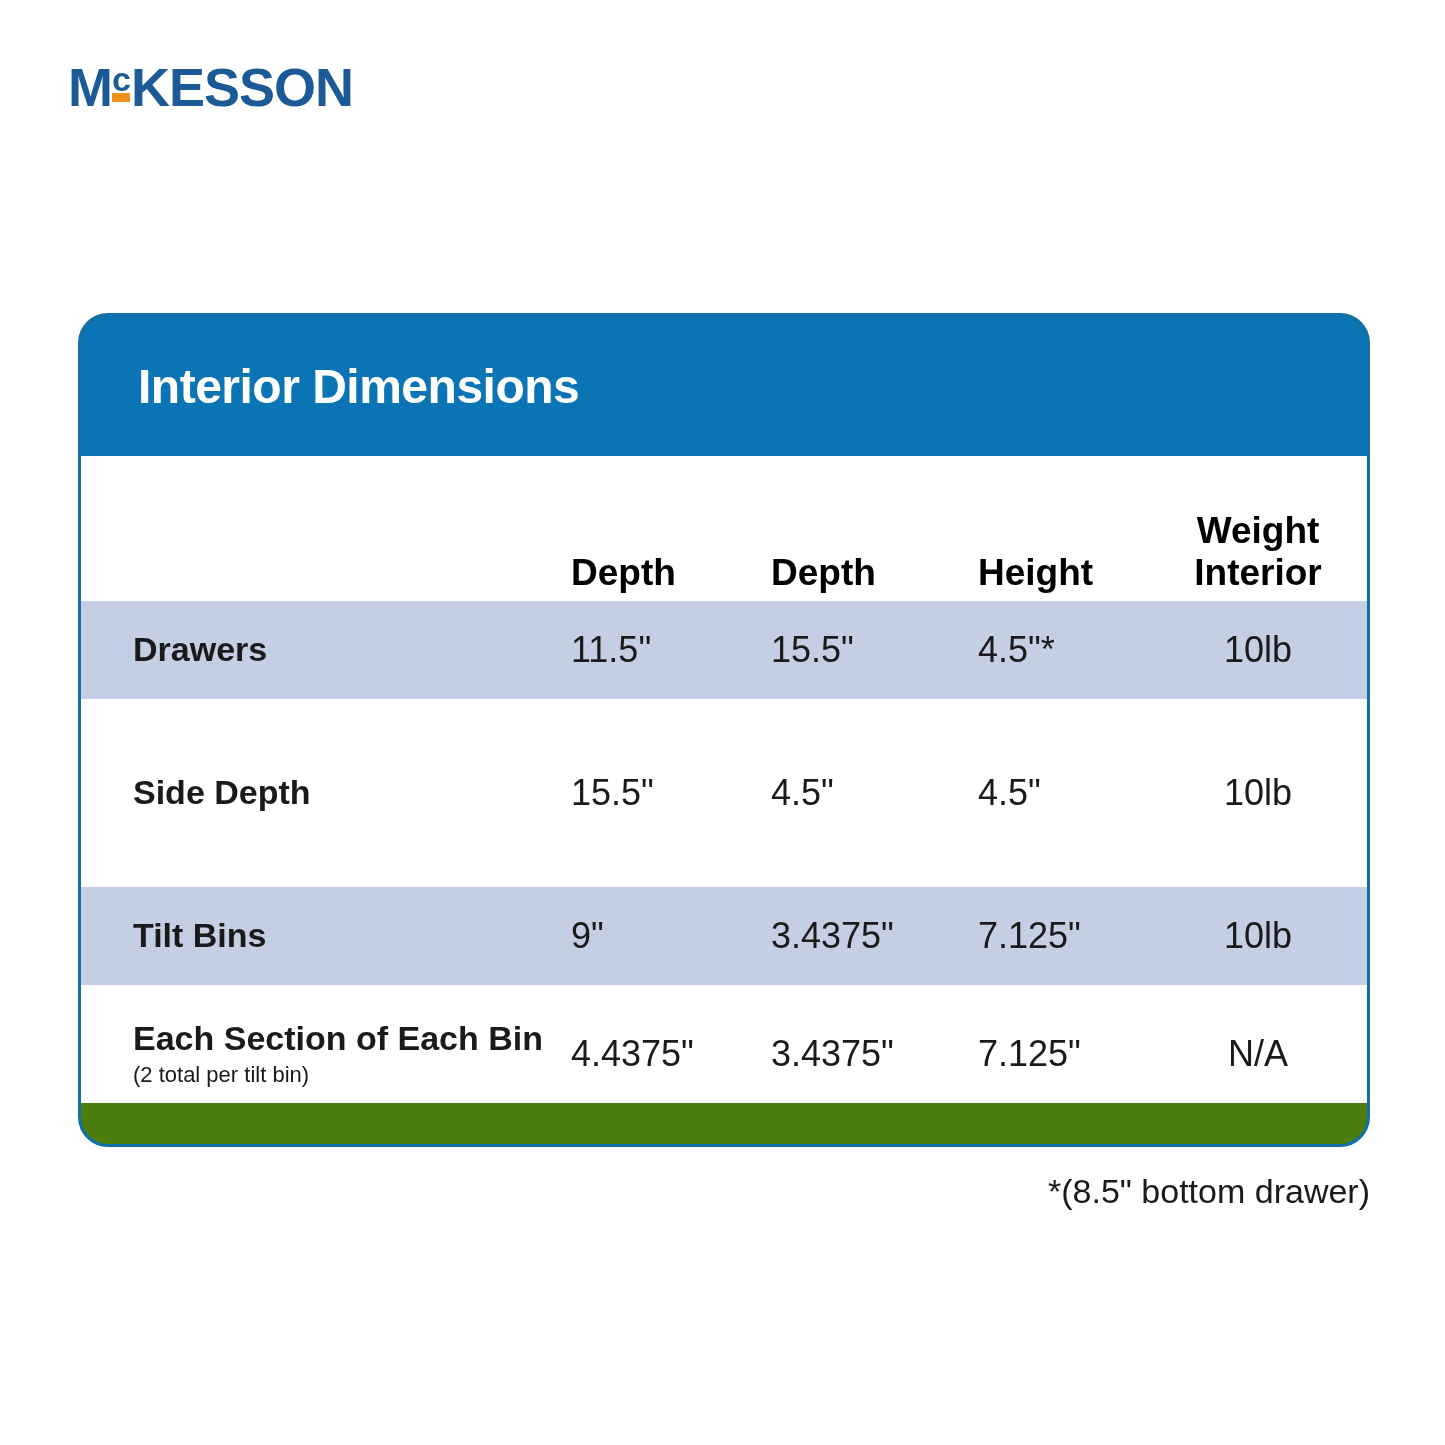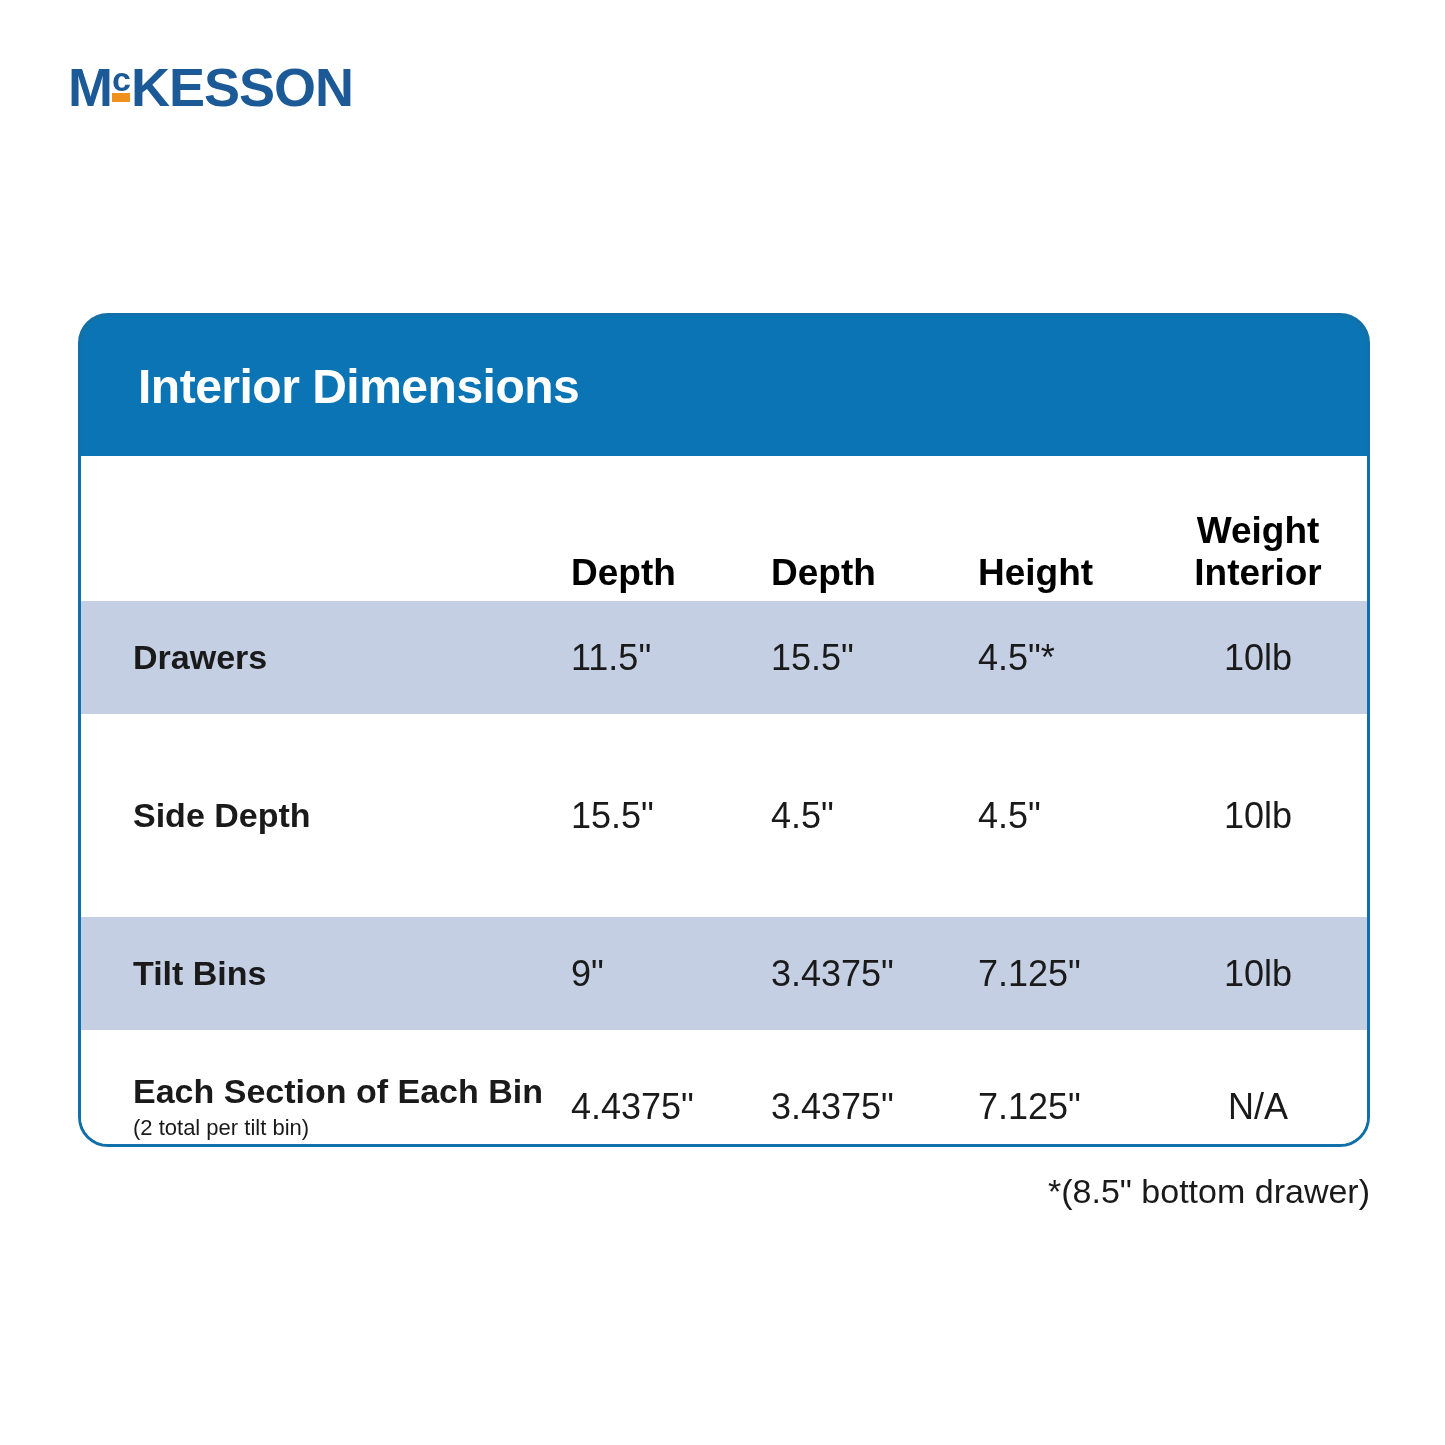--- a/index.html
+++ b/index.html
@@ -94,21 +94,21 @@
     padding-right: 10px;
   }
   .row.striped { background: #c5cfe3; }
   .row.plain { background: #ffffff; }
 
   .head-row {
     height: 145px;
     align-items: flex-end;
     padding-bottom: 8px;
   }
-  .data-row { height: 113px; }
+  .data-row { height: 98px; }
   .spacer { height: 45px; background: #ffffff; }
   .spacer-sm { height: 20px; background: #ffffff; }
 
   .c-label { width: 438px; flex: 0 0 438px; }
   .c-width { width: 200px; flex: 0 0 200px; }
   .c-depth { width: 195px; flex: 0 0 195px; }
   .c-height { width: 180px; flex: 0 0 180px; margin-left: 12px; }
   .c-weight { width: 200px; flex: 0 0 200px; text-align: center; }
 
   .hdr-cell {

